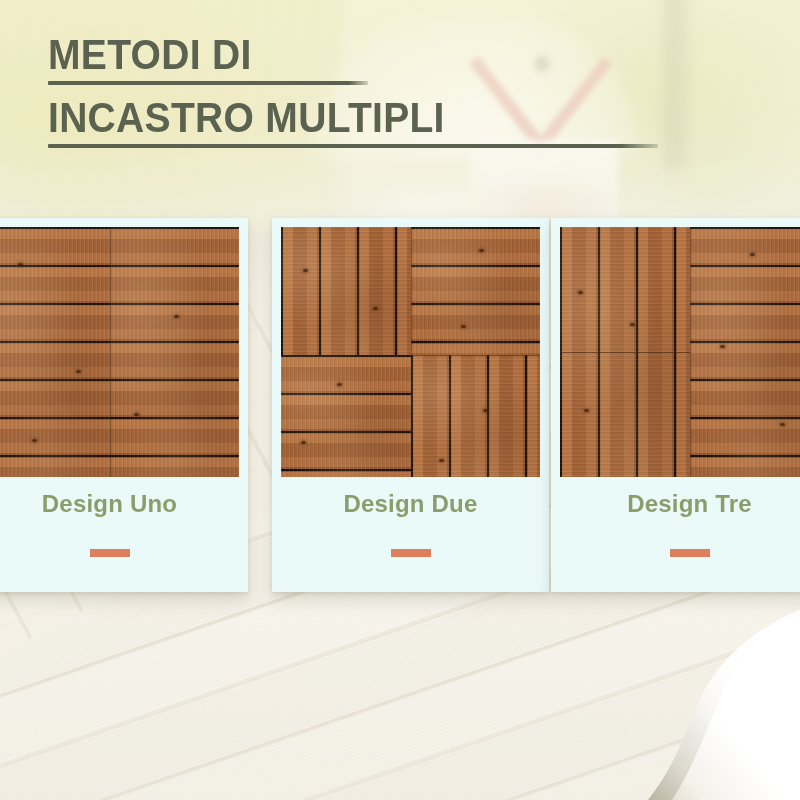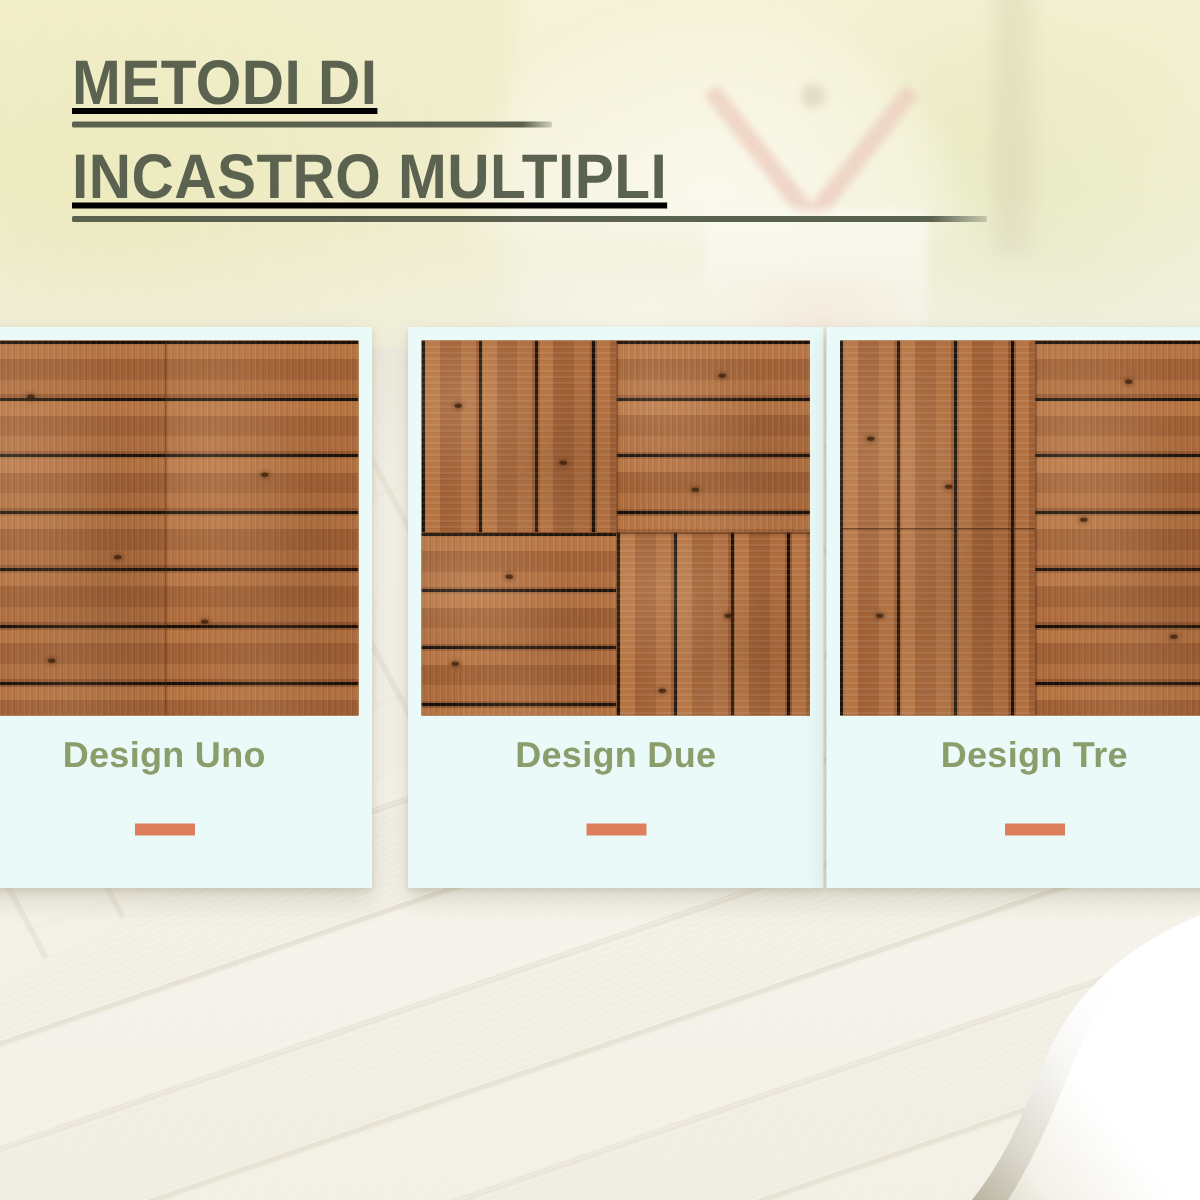--- a/index.html
+++ b/index.html
@@ -128,21 +128,21 @@
     position:absolute; width:26px; height:9px; border-radius:50%;
     background:radial-gradient(ellipse, rgba(196,188,166,.55), rgba(0,0,0,0) 70%);
   }
   .deck-haze {
     position:absolute; inset:0;
     background:
       linear-gradient(180deg, rgba(238,235,222,.85) 0%, rgba(243,240,229,.35) 16%, rgba(240,237,226,.22) 60%, rgba(236,232,219,.45) 100%);
   }
 
   
-  .title-block { position:absolute; left:48px; top:32px; z-index:6;text-decoration:underline; }
+  .title-block { position:absolute; left:48px; top:32px; z-index:6; }
   .title-line {
     font-weight:bold;
     font-size:42px;
     line-height:46px;
     letter-spacing:.3px;
     color:#5b6350;
     white-space:nowrap;
     transform:scaleX(.93);
     transform-origin:left center;
   }

